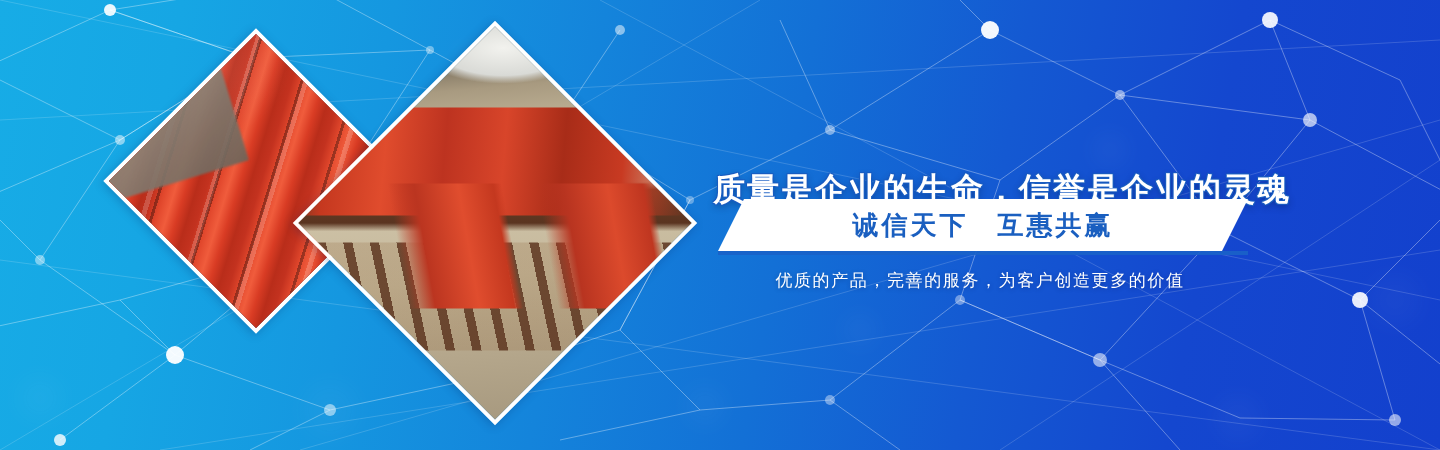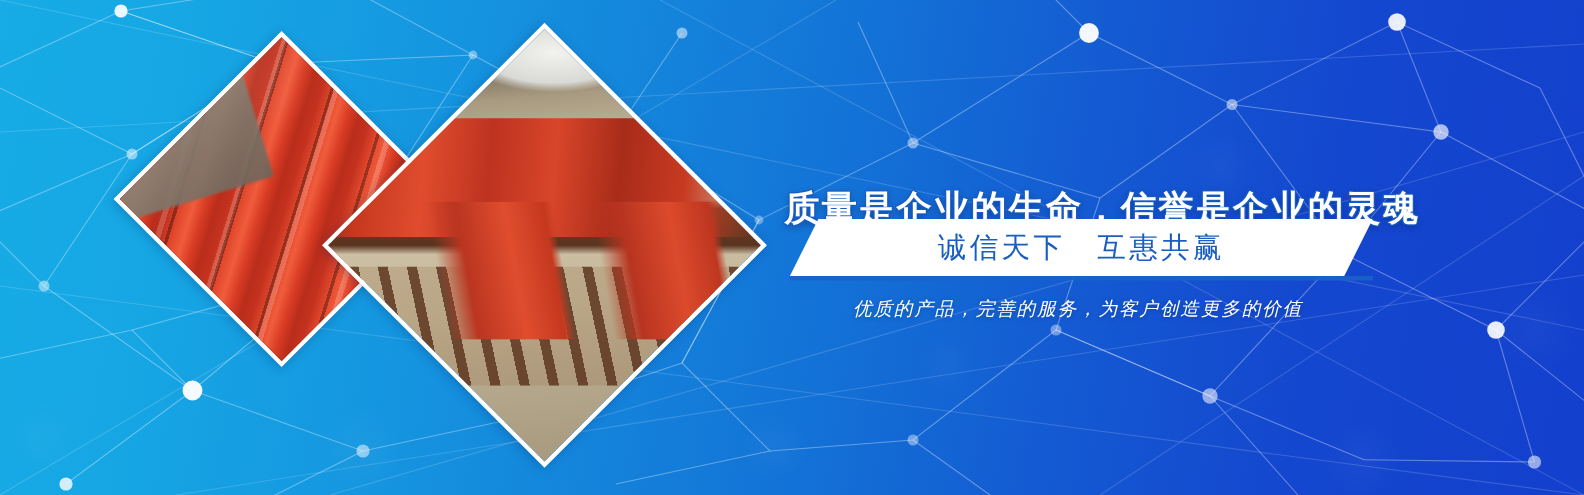--- a/index.html
+++ b/index.html
@@ -120,28 +120,28 @@
     clip-path:polygon(26px 0, 100% 0, calc(100% - 26px) 100%, 0 100%);
     box-shadow:0 2px 9px rgba(4,26,80,.22);
   }
   #ribbon-underline {
     position:absolute; left:0; top:52px; width:530px; height:4px;
     background:#1a62c8; opacity:.9;
   }
   #ribbon-text {
     position:absolute; inset:0;
     display:flex; align-items:center; justify-content:center;
-    font-size:26px; font-weight:normal; letter-spacing:3px;
+    font-size:26px; font-weight:bold; letter-spacing:3px;
     color:#1a5fc0; white-space:pre;
   }
 
   
   #subcopy {
     position:absolute; left:700px; top:262px; width:560px;
-    text-align:center; color:#ffffff;font-style:italic;
+    text-align:center; color:#ffffff;
   }
   .subline {
     font-size:17px; letter-spacing:1.6px; line-height:38px;
     white-space:nowrap;
     text-shadow:0 1px 4px rgba(4,26,80,.35);
   }
 </style>
 </head>
 <body>
 

